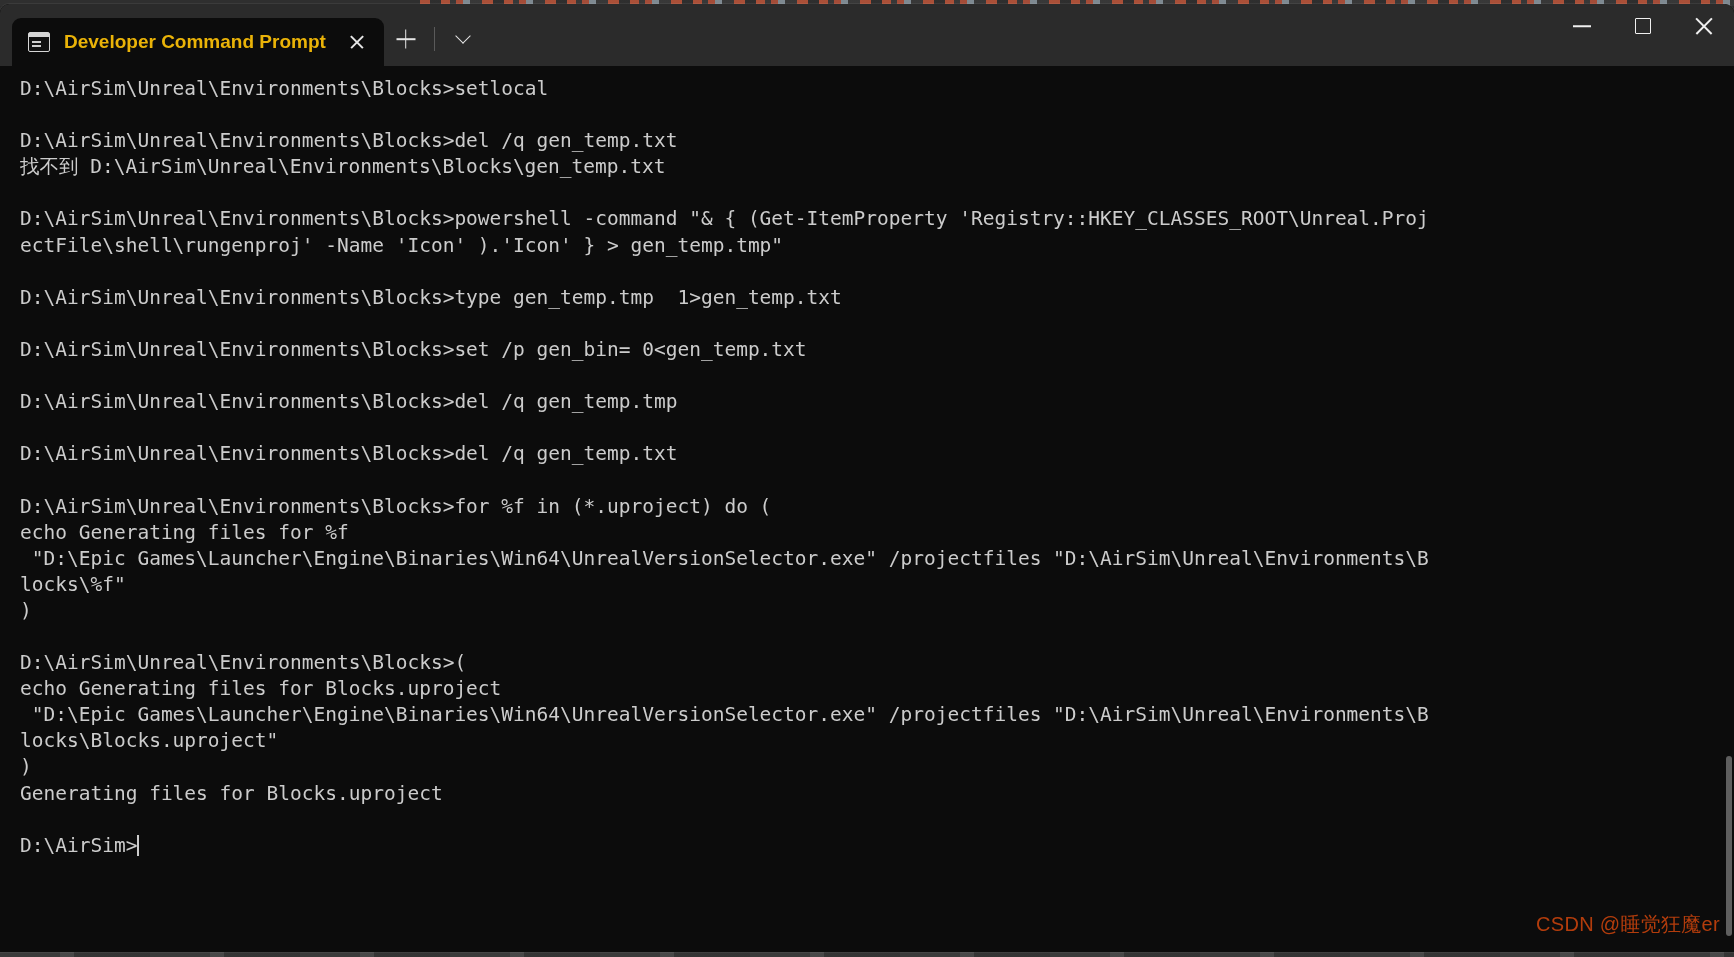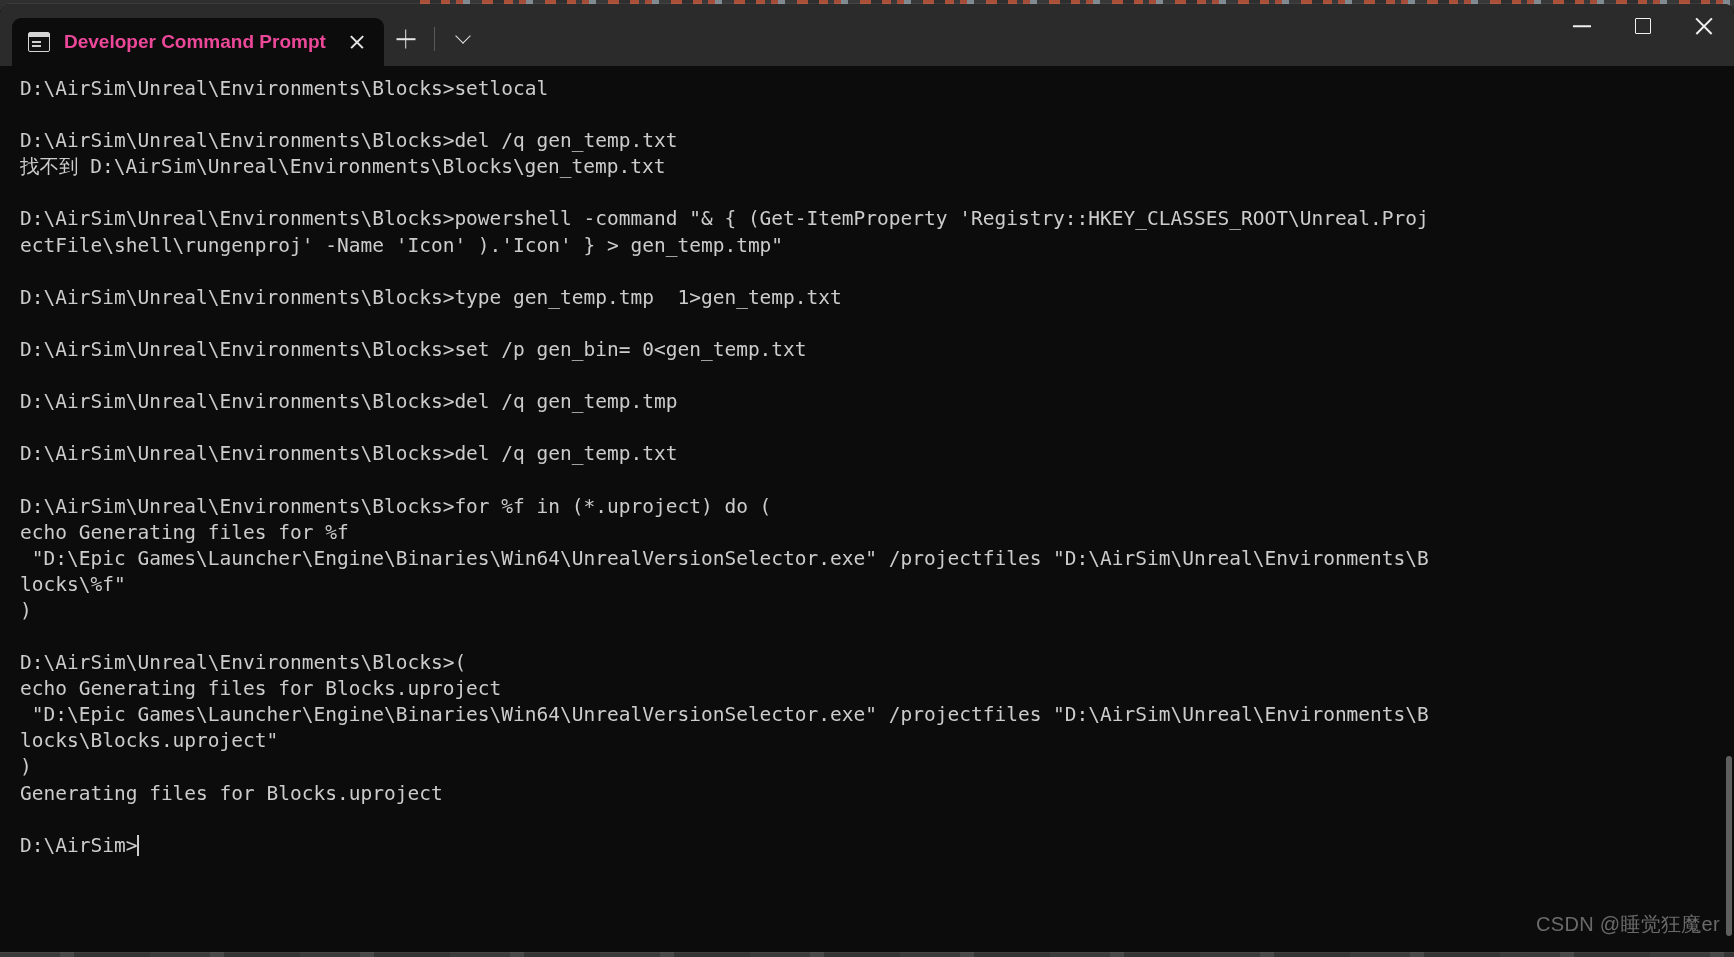--- a/index.html
+++ b/index.html
@@ -129,21 +129,21 @@
     content: "";
     position: absolute;
     left: 2.5px;
     top: 8px;
     width: 9px;
     height: 1.8px;
     background: #cfcfcf;
     box-shadow: 0 4px 0 0 #cfcfcf;
   }
   .tab-title {
-    color: #ec4899;
+    color: #eab308;
     font-family: "Liberation Sans", sans-serif;
     font-size: 19px;
     font-weight: 600;
     white-space: nowrap;
     flex: 1 1 auto;
   }
   .tab-close {
     width: 34px;
     height: 34px;
     margin-left: 14px;
@@ -296,21 +296,21 @@
     background: #6e6e6e;
     border-radius: 3px;
     opacity: .85;
   }
 
   
   #csdn-watermark {
     position: absolute;
     right: 14px;
     bottom: 14px;
-    color: #737373;
+    color: #c2410c;
     font-family: "Liberation Sans", sans-serif;
     font-size: 20px;
     letter-spacing: .3px;
     opacity: .92;
     white-space: nowrap;
   }
 </style>
 </head>
 <body>
 

